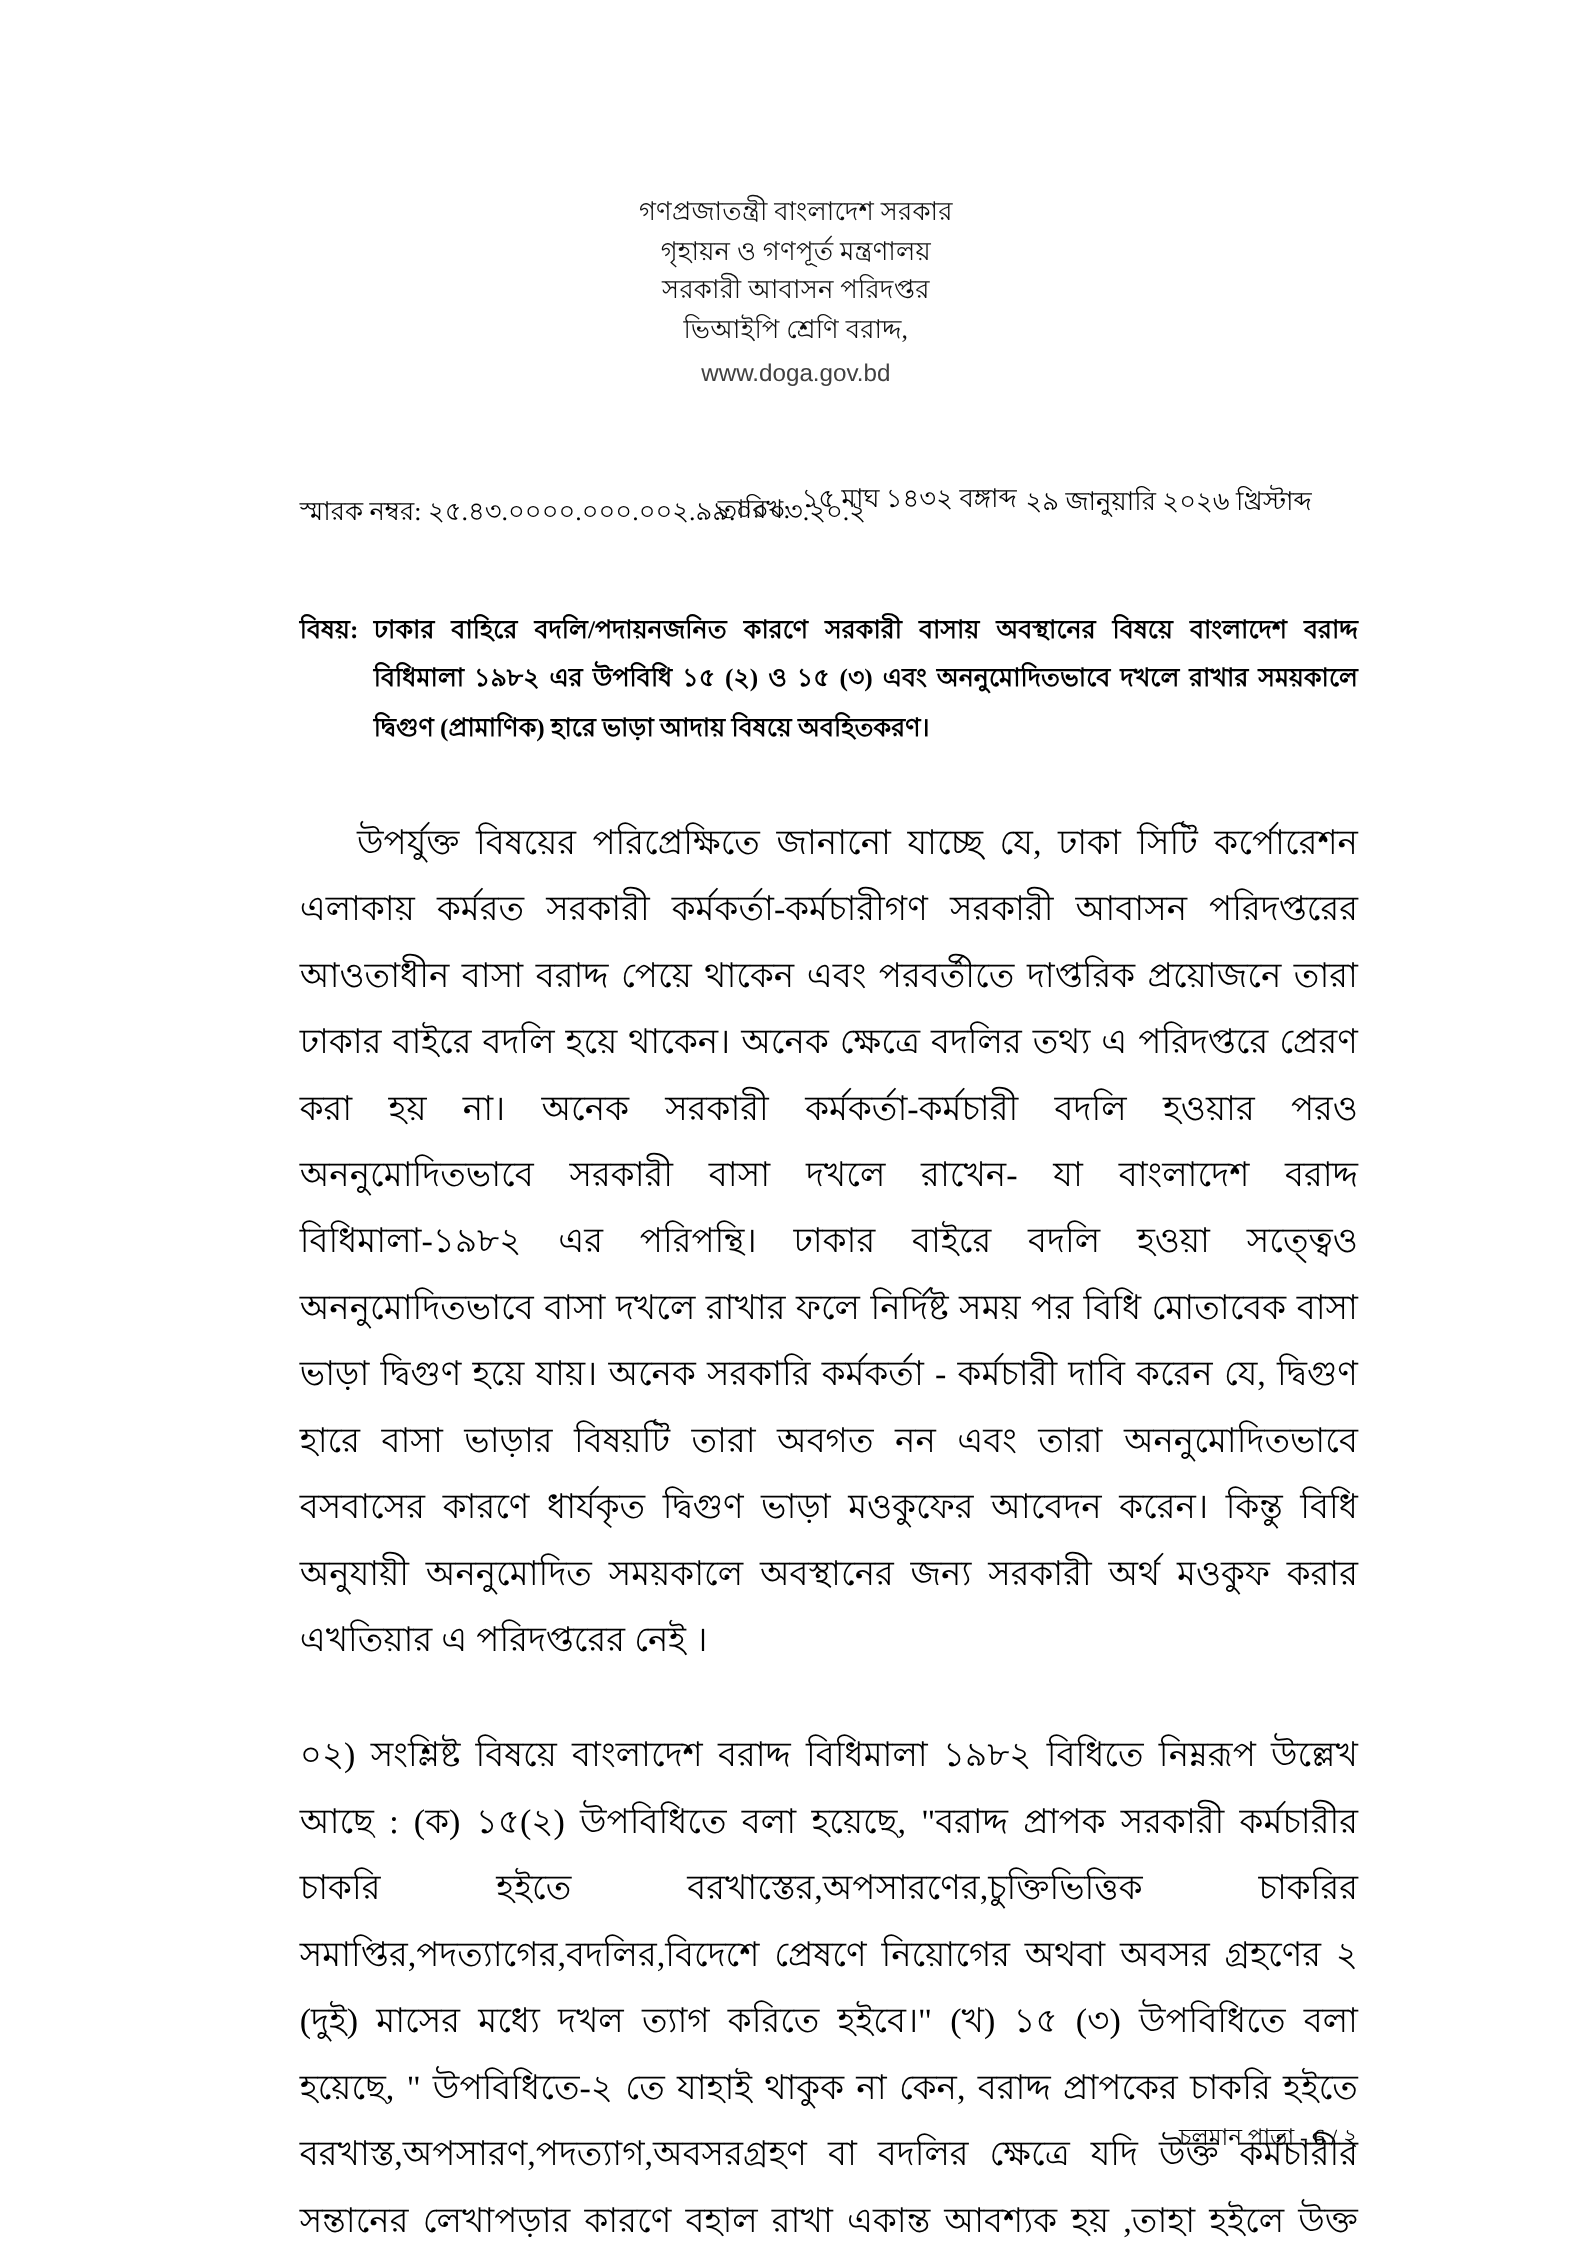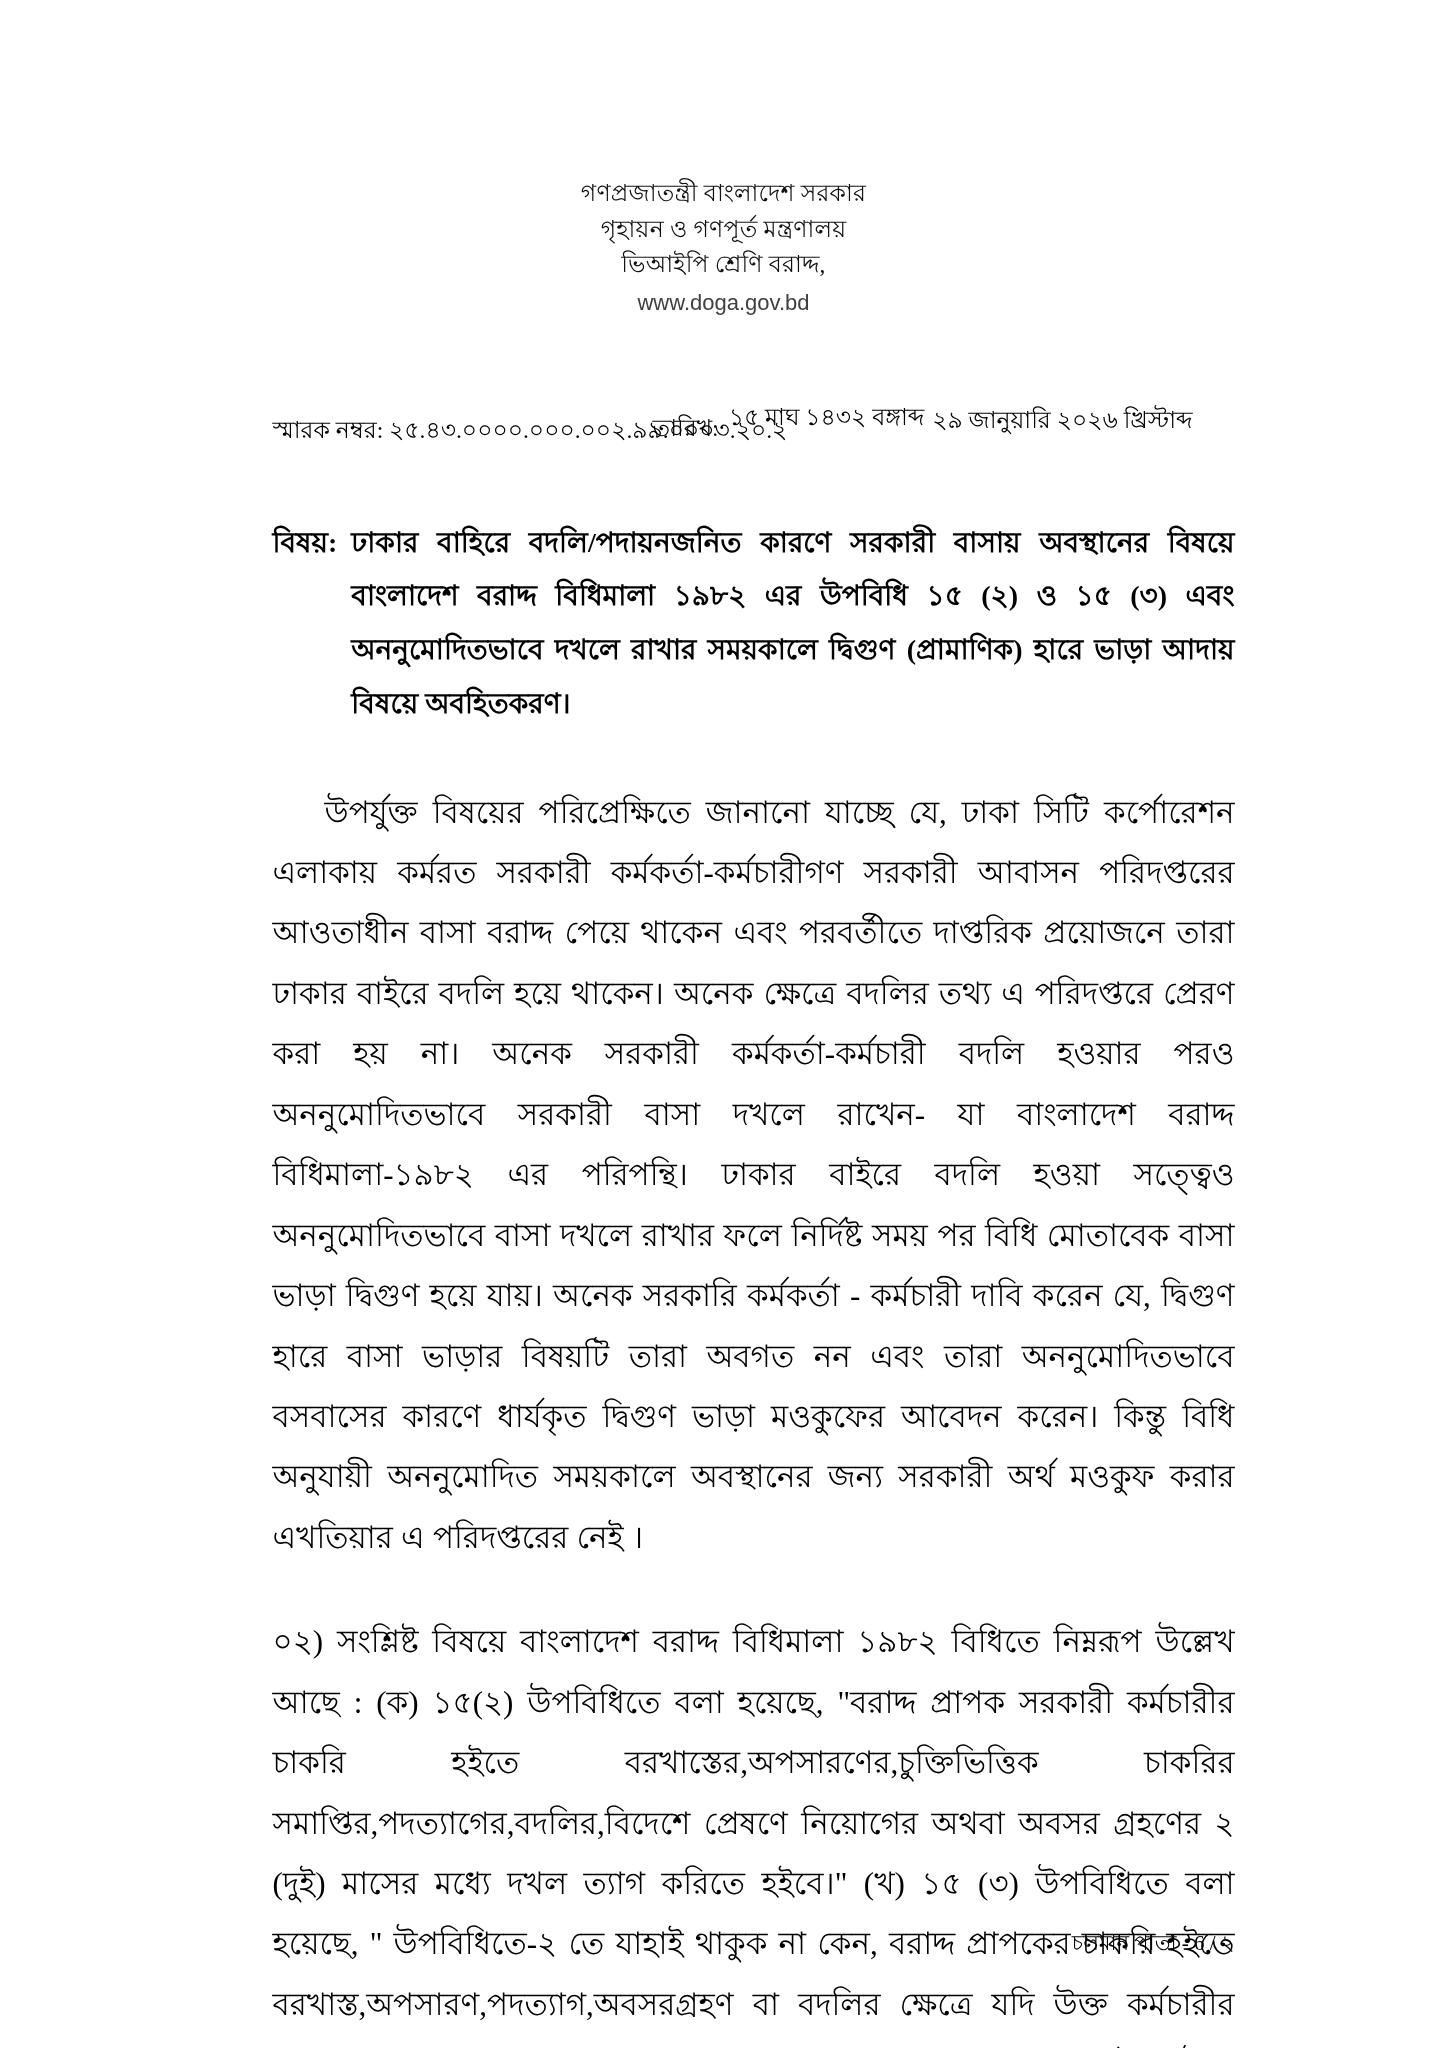--- a/index.html
+++ b/index.html
@@ -84,21 +84,21 @@
   }
   .date-en {
     font-size: 23.5px;
     padding: 3px 4px 0 4px;
     white-space: nowrap;
   }
 
   
   .subject {
     margin: 46px 112px 0 172px;
-    font-size: 28px;
+    font-size: 23px;
     font-weight: bold;
     line-height: 1.92;
     display: flex;
     align-items: flex-start;
   }
   .subject-label {
     flex: 0 0 auto;
     padding-right: 14px;
   }
   .subject-text {
@@ -134,20 +134,21 @@
   }
 </style>
 </head>
 <body>
 
 <div class="page">
 
   <div class="letterhead">
     <div class="org-line">গণপ্রজাতন্ত্রী বাংলাদেশ সরকার</div>
     <div class="org-line">গৃহায়ন ও গণপূর্ত মন্ত্রণালয়</div>
+    <div class="org-line">সরকারী আবাসন পরিদপ্তর</div>
     <div class="org-line">ভিআইপি শ্রেণি বরাদ্দ,</div>
     <div class="website">www.doga.gov.bd</div>
   </div>
 
   <div class="meta-row">
     <div class="memo-no">
       <span>স্মারক নম্বর:</span>
       <span>২৫.৪৩.০০০০.০০০.০০২.৯৯.০০০৩.২০.২</span>
     </div>
     <div class="date-block">

